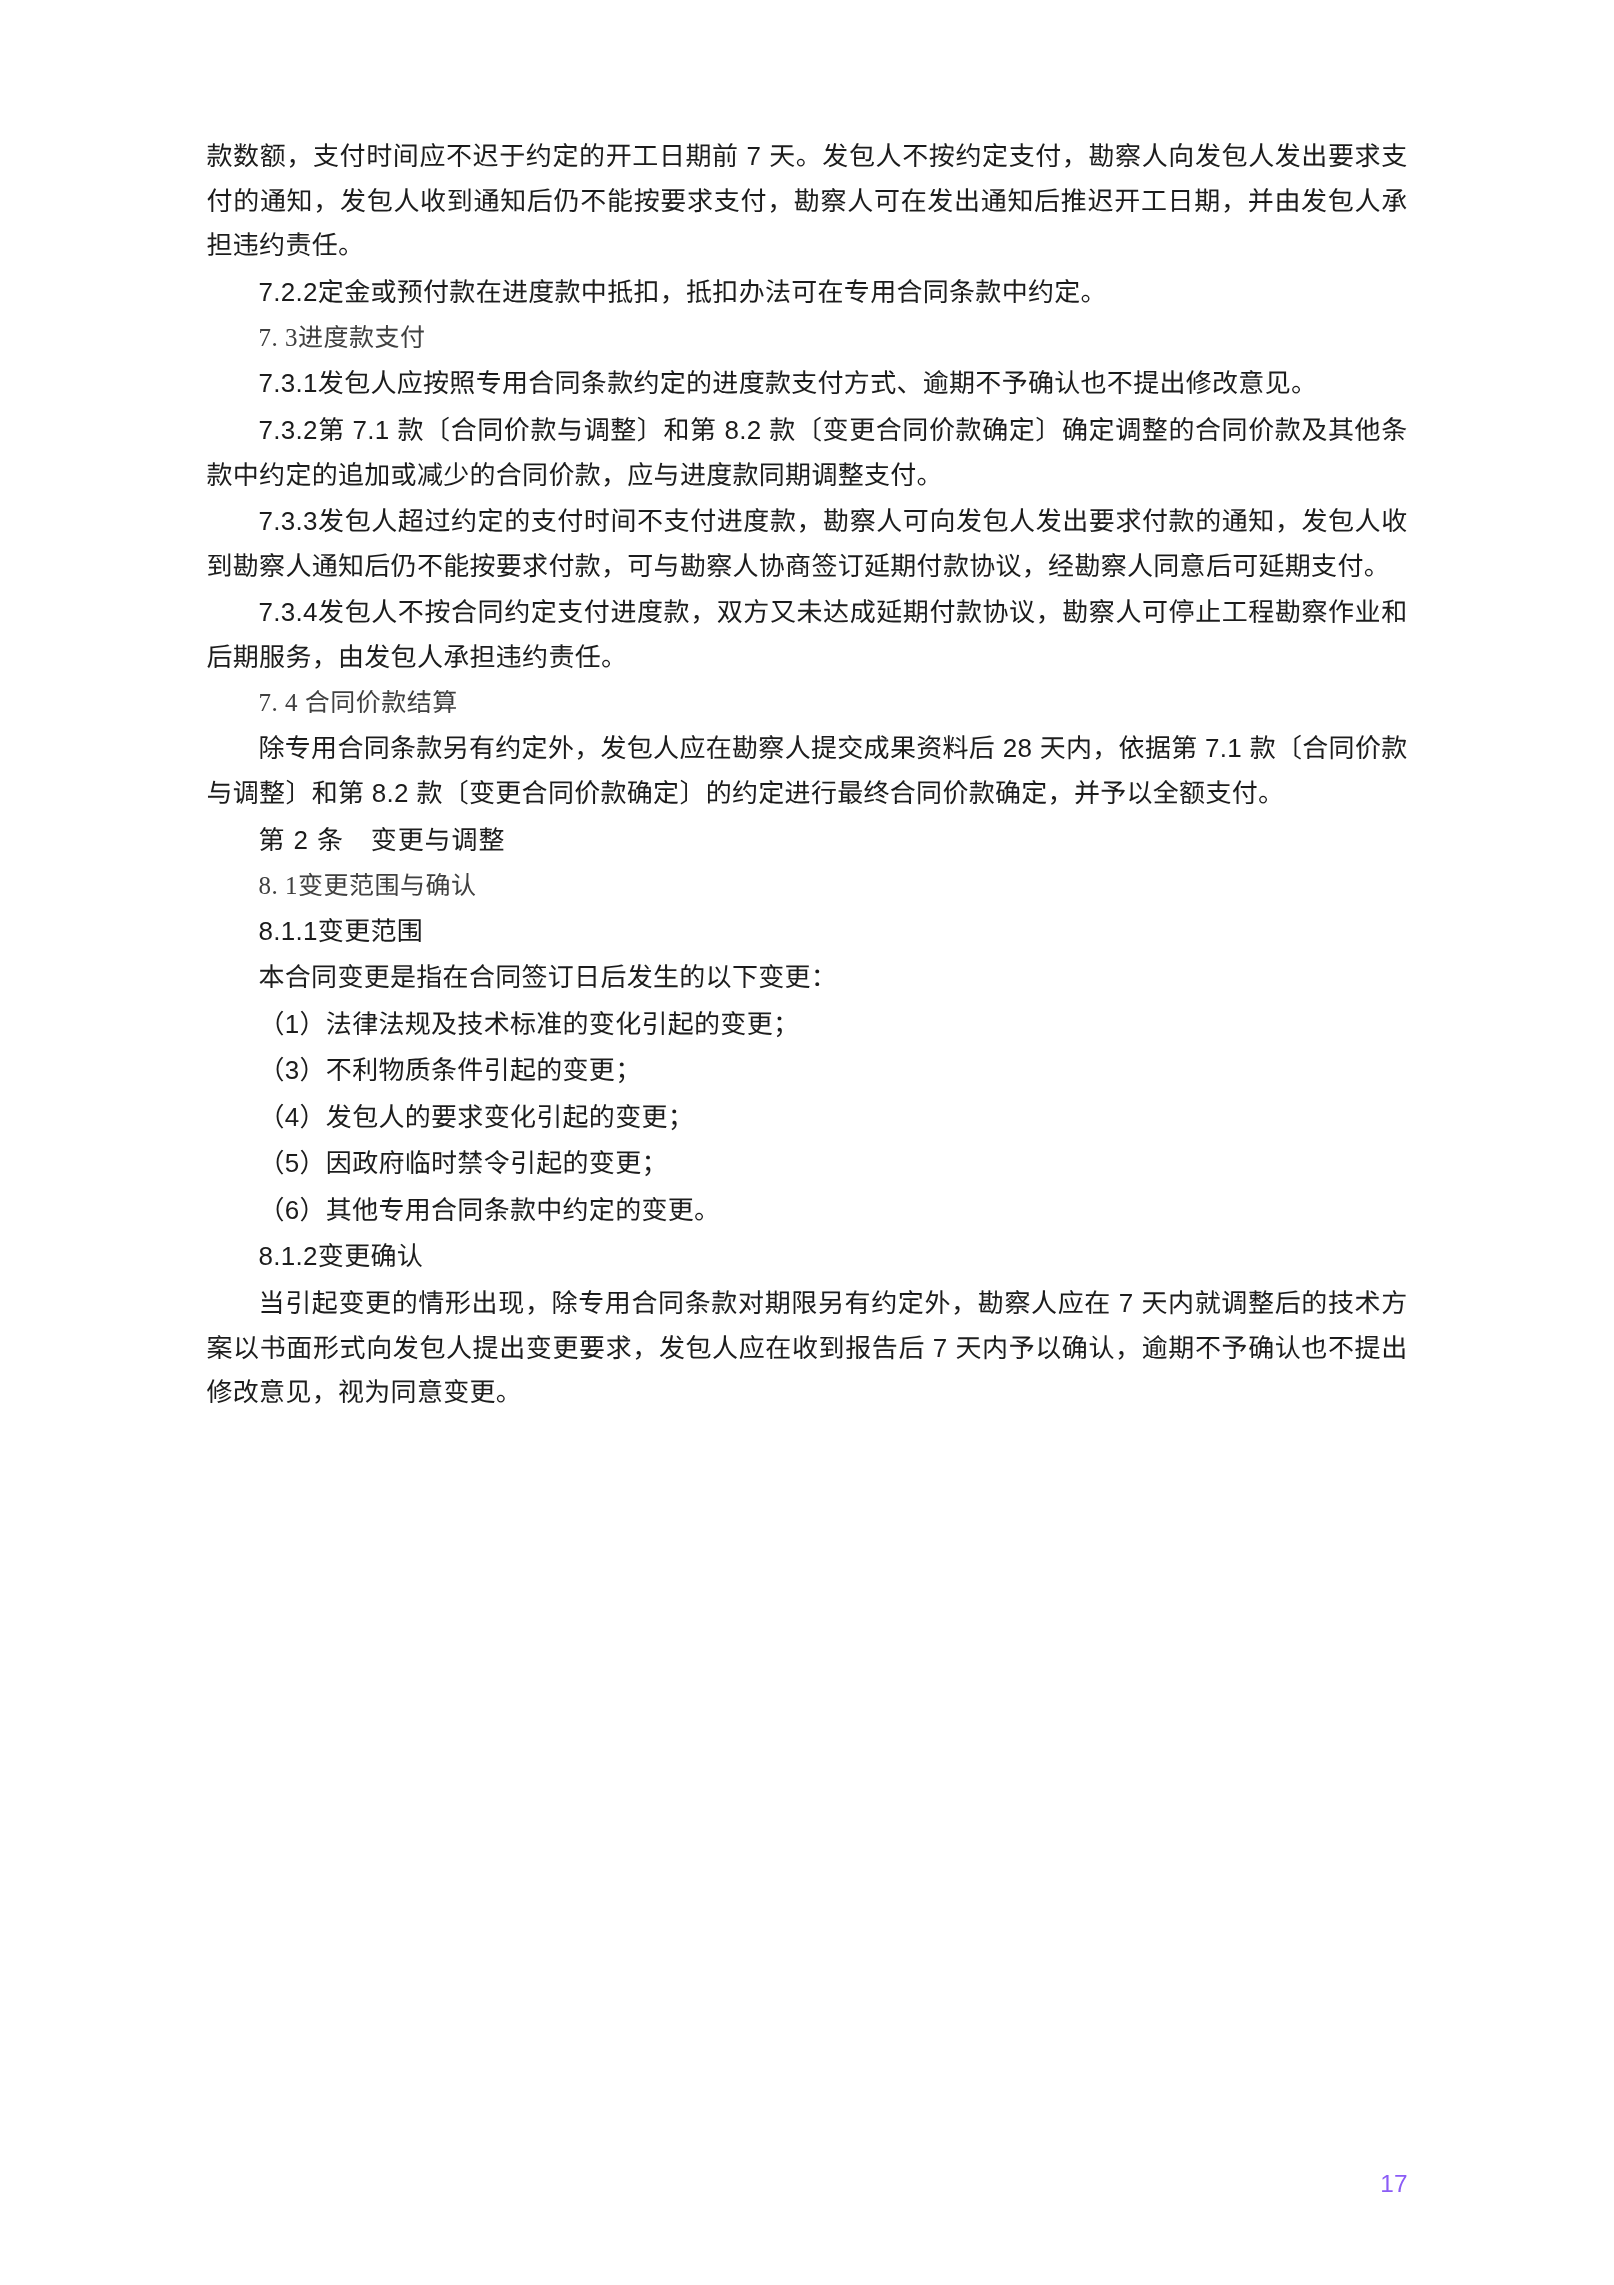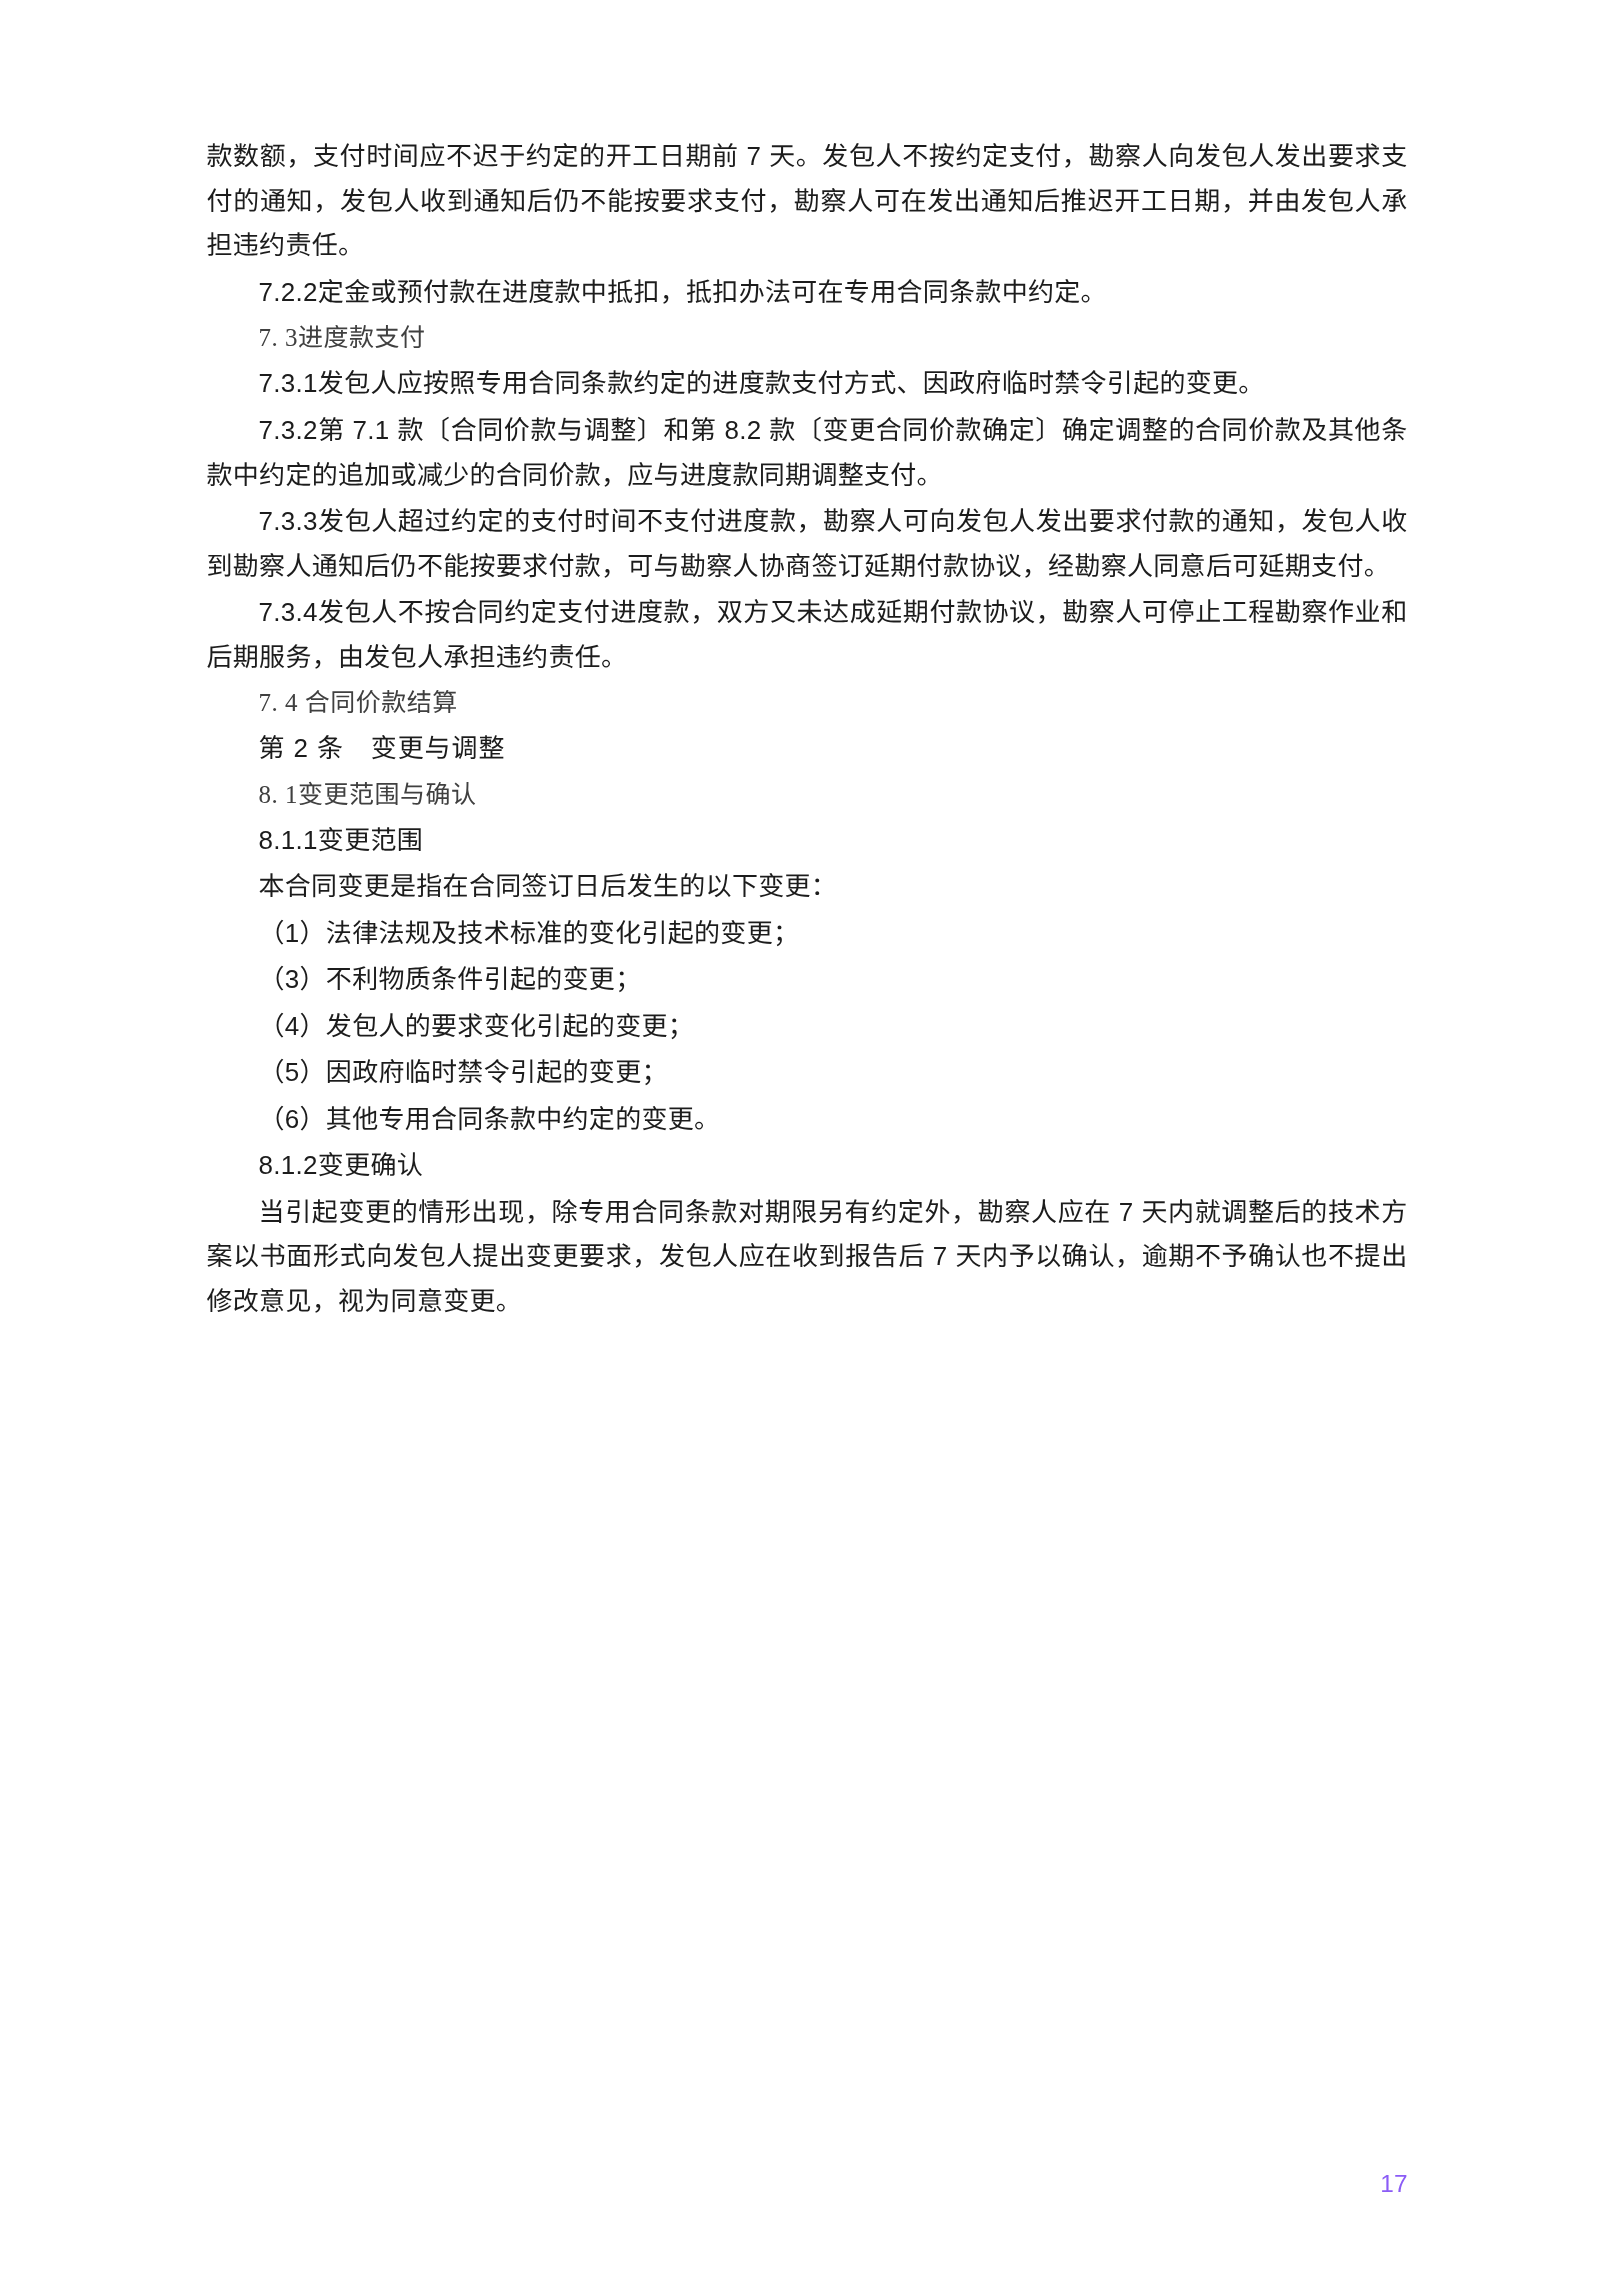--- a/index.html
+++ b/index.html
@@ -65,30 +65,31 @@
 <div class="page">
 
   <div class="body-text">
 
     <p class="flush">款数额，支付时间应不迟于约定的开工日期前 7 天。发包人不按约定支付，勘察人向发包人发出要求支付的通知，发包人收到通知后仍不能按要求支付，勘察人可在发出通知后推迟开工日期，并由发包人承担违约责任。</p>
 
     <p class="indent">7.2.2定金或预付款在进度款中抵扣，抵扣办法可在专用合同条款中约定。</p>
 
     <p class="subhead">7. 3进度款支付</p>
 
-    <p class="indent">7.3.1发包人应按照专用合同条款约定的进度款支付方式、因政府临时禁令引起的变更。</p>
+    <p class="indent">7.3.1发包人应按照专用合同条款约定的进度款支付方式、逾期不予确认也不提出修改意见。</p>
 
     <p class="indent">7.3.2第 7.1 款〔合同价款与调整〕和第 8.2 款〔变更合同价款确定〕确定调整的合同价款及其他条款中约定的追加或减少的合同价款，应与进度款同期调整支付。</p>
 
     <p class="indent">7.3.3发包人超过约定的支付时间不支付进度款，勘察人可向发包人发出要求付款的通知，发包人收到勘察人通知后仍不能按要求付款，可与勘察人协商签订延期付款协议，经勘察人同意后可延期支付。</p>
 
     <p class="indent">7.3.4发包人不按合同约定支付进度款，双方又未达成延期付款协议，勘察人可停止工程勘察作业和后期服务，由发包人承担违约责任。</p>
 
     <p class="subhead">7. 4  合同价款结算</p>
 
+    <p class="indent">除专用合同条款另有约定外，发包人应在勘察人提交成果资料后 28 天内，依据第 7.1 款〔合同价款与调整〕和第 8.2 款〔变更合同价款确定〕的约定进行最终合同价款确定，并予以全额支付。</p>
 
     <p class="clause-head">第 2 条　变更与调整</p>
 
     <p class="subhead">8. 1变更范围与确认</p>
 
     <p class="indent">8.1.1变更范围</p>
 
     <p class="indent">本合同变更是指在合同签订日后发生的以下变更：</p>
 
     <p class="list-item">（1）法律法规及技术标准的变化引起的变更；</p>

